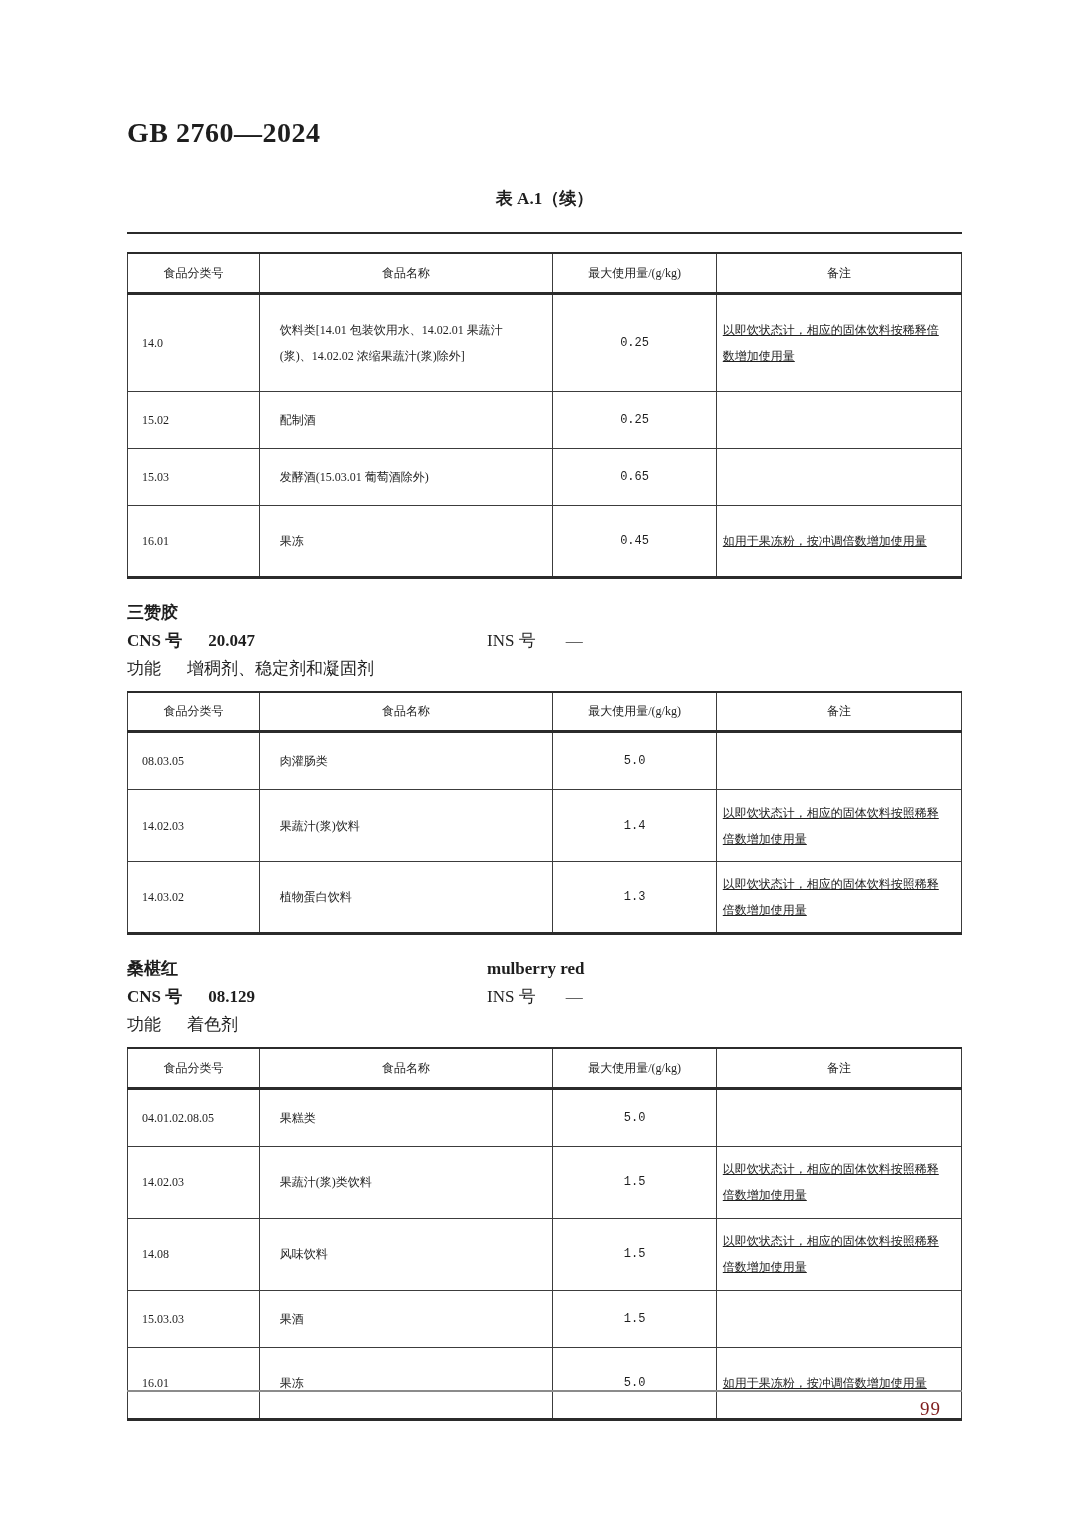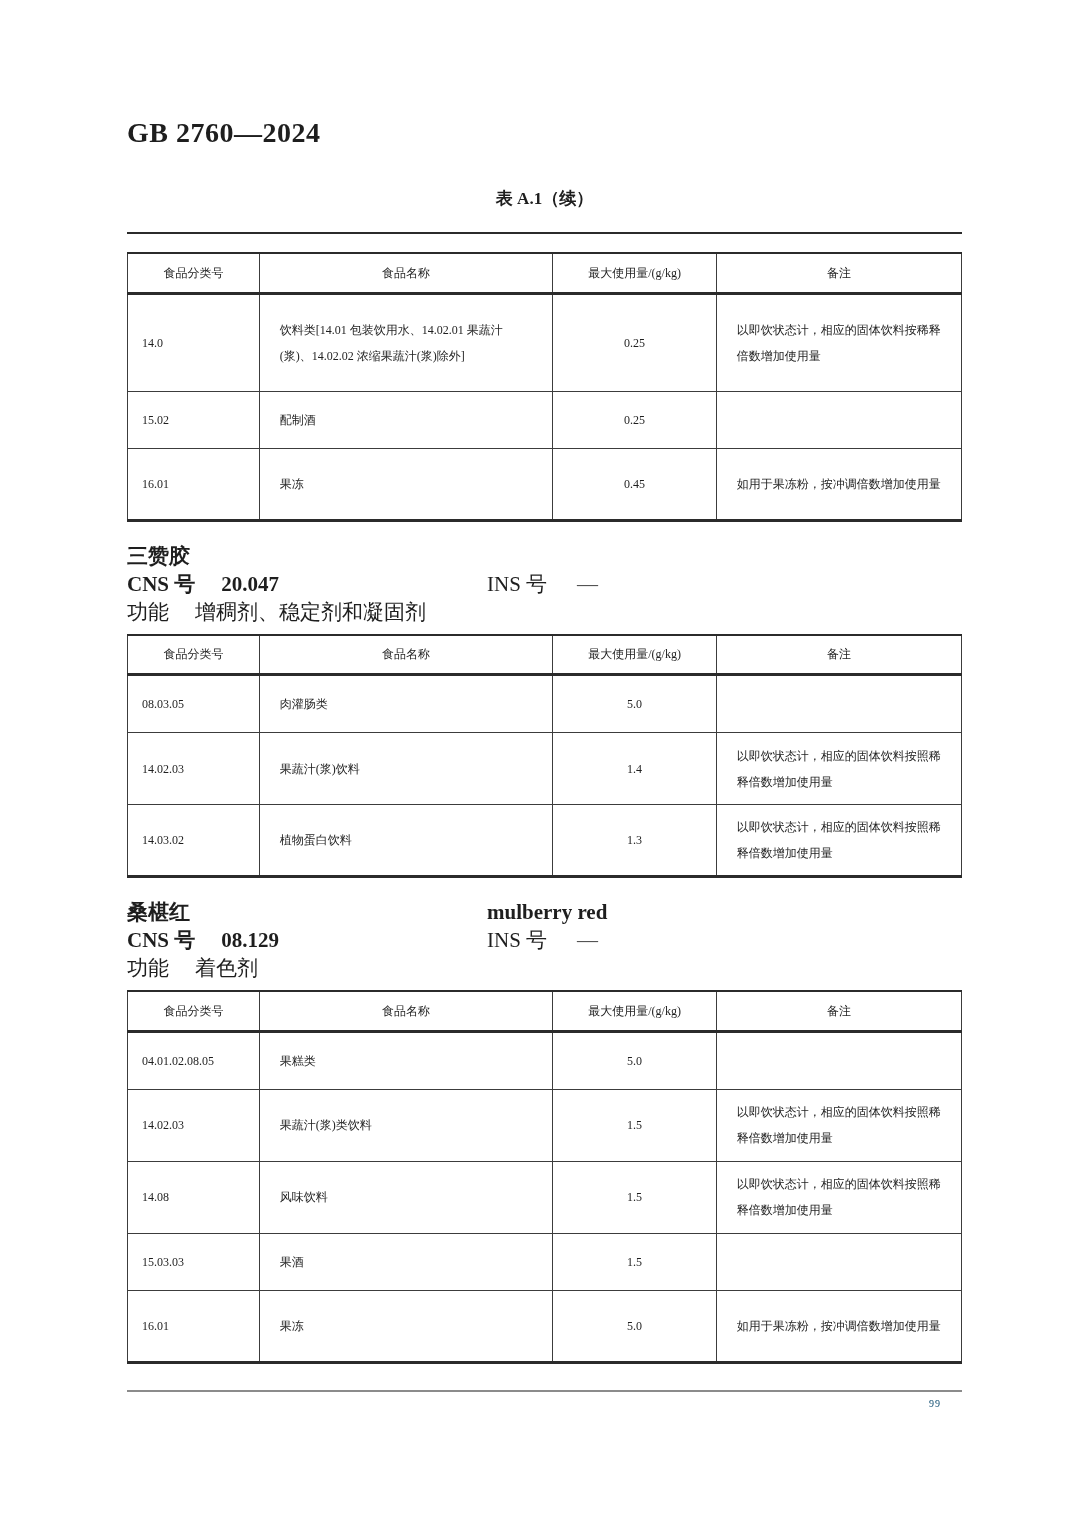--- a/index.html
+++ b/index.html
@@ -50,46 +50,46 @@
     vertical-align: middle;
   }
   .usage thead th {
     font-weight: normal;
     text-align: center;
     height: 40px;
     border-bottom: 3px solid #2b2b2b;
   }
   .usage td { padding: 7px 20px; }
   .usage td.code { padding-left: 14px; }
-  .usage td.max { text-align: center; padding: 15px 4px; }
-  .usage td.note { padding: 7px 12px 7px 20px; }
+  .usage td.max { text-align: center; padding: 15px 4px; font-family: Liberation Mono, monospace; }
+  .usage td.note { padding: 7px 12px 7px 6px; text-decoration: underline; }
   .t1 { margin-top: 18px; }
   .t-after-section { margin-top: 8px; }
   .usage tbody tr.h1 { height: 42px; }
   .usage tbody tr.h2 { height: 72px; }
   .usage tbody tr.h3 { height: 98px; }
 
-  .section { margin-top: 20px; font-size: 21px; }
+  .section { margin-top: 20px; font-size: 17px; }
   .sec-row { display: flex; line-height: 28px; }
   .sec-left { width: 360px; flex: 0 0 360px; font-weight: bold; }
   .sec-right { flex: 1; }
   .sec-name { font-weight: bold; }
   .sec-val { margin-left: 26px; }
   .sec-val-dash { margin-left: 30px; color: #4a4a4a; }
 
   .footer-rule {
     position: absolute;
     left: 127px; right: 112px; top: 1390px;
     height: 2px; background: #8b8b8b;
   }
   .page-num {
     position: absolute;
     top: 1398px; right: 133px;
-    font-size: 10px;
-    color: #0c4a6e;
+    font-size: 19px;
+    color: #7f1d1d;
     letter-spacing: 1px;
   }
 </style>
 </head>
 <body>
 
 <div class="page">
 
   <div class="std-code">GB 2760—2024</div>
 
@@ -118,20 +118,26 @@
         <td>饮料类[14.01 包装饮用水、14.02.01 果蔬汁(浆)、14.02.02 浓缩果蔬汁(浆)除外]</td>
         <td class="max">0.25</td>
         <td class="note">以即饮状态计，相应的固体饮料按稀释倍数增加使用量</td>
       </tr>
       <tr class="h1">
         <td class="code">15.02</td>
         <td>配制酒</td>
         <td class="max">0.25</td>
         <td class="note"></td>
       </tr>
+      <tr class="h1">
+        <td class="code">15.03</td>
+        <td>发酵酒(15.03.01 葡萄酒除外)</td>
+        <td class="max">0.65</td>
+        <td class="note"></td>
+      </tr>
       <tr class="h2">
         <td class="code">16.01</td>
         <td>果冻</td>
         <td class="max">0.45</td>
         <td class="note">如用于果冻粉，按冲调倍数增加使用量</td>
       </tr>
     </tbody>
   </table>
 
   <div class="section">

